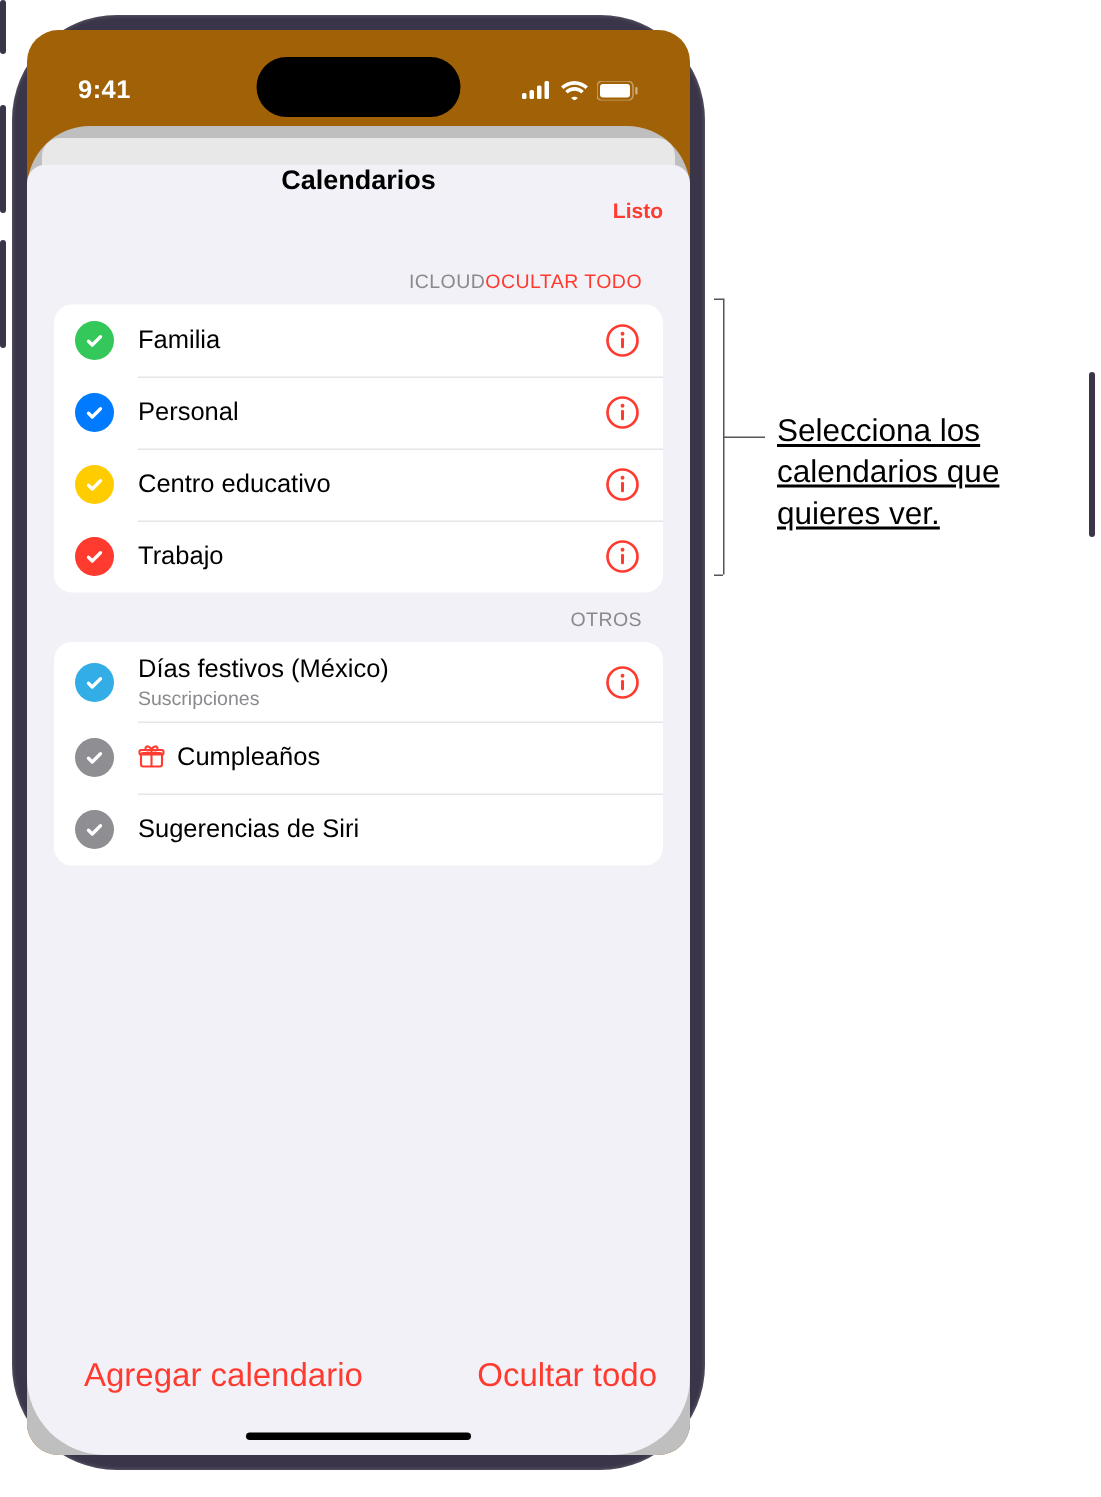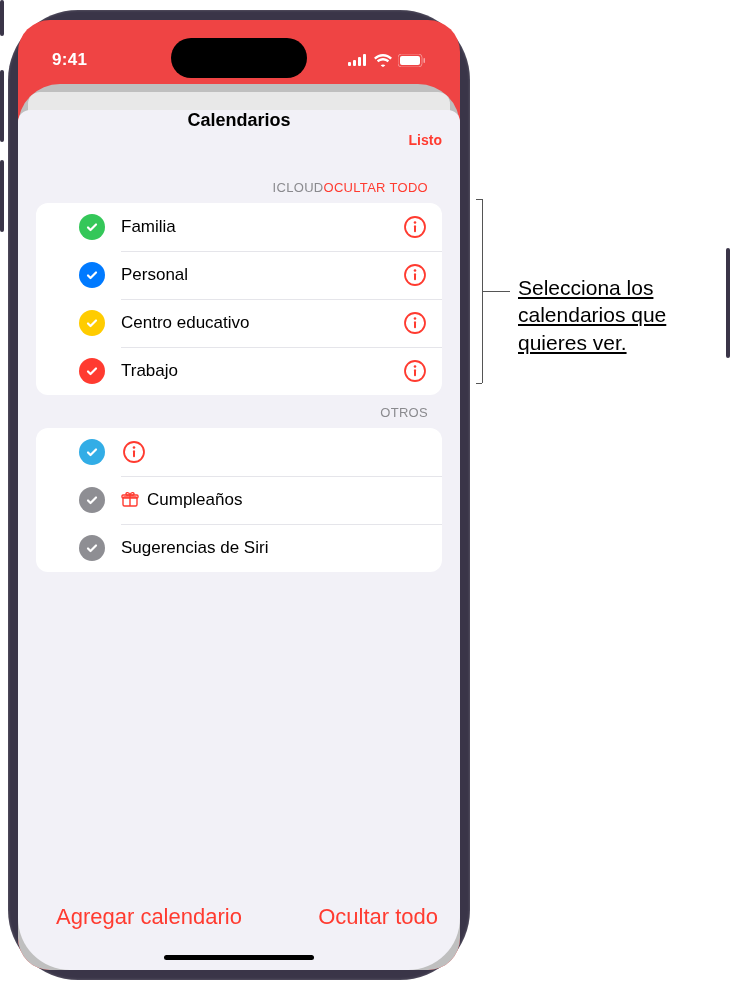--- a/index.html
+++ b/index.html
@@ -28,22 +28,22 @@
       padding: 10px;
       box-shadow: inset 0 0 3px rgba(255,255,255,0.25);
     }
     .phone-button-l1 { position: absolute; top: 0; width: 4px; height: 36px; background: #3a3548; border-radius: 2px; left: 0; }
     .phone-button-l2 { position: absolute; top: 70px; width: 4px; height: 72px; background: #3a3548; border-radius: 2px; left: 0; }
     .phone-button-l3 { position: absolute; top: 160px; width: 4px; height: 72px; background: #3a3548; border-radius: 2px; left: 0; }
     .phone-button-r1 { position: absolute; right: 4px; top: 248px; width: 4px; height: 110px; background: #3a3548; border-radius: 2px; }
     .phone-inner {
       width: 100%;
       height: 100%;
-      border-radius: 32px;
-      background: #ef4444;
+      border-radius: 21px;
+      background: #a16207;
       position: relative;
       overflow: hidden;
     }
     .dynamic-island {
       position: absolute;
       top: 18px;
       left: 50%;
       transform: translateX(-50%);
       width: 136px;
       height: 40px;
@@ -140,21 +140,20 @@
       background: #fff;
       border-radius: 12px;
       overflow: hidden;
     }
     .row {
       display: flex;
       align-items: center;
       min-height: 48px;
       padding: 8px 14px;
       position: relative;
-      margin-left: 29px;
     }
     .row + .row::before {
       content: '';
       position: absolute;
       left: 56px;
       right: 0;
       top: 0;
       height: 1px;
       background: #e5e5ea;
     }
@@ -351,20 +350,24 @@
             <span class="section-label">OTROS</span>
           </div>
           <div class="group">
 
             <div class="row">
               <span class="check" style="background:#32ade6">
                 <svg width="14" height="14" viewBox="0 0 14 14">
                     <path d="M3 7.5l2.5 2.5L11 4.5" stroke="#fff" stroke-width="2.2" fill="none" stroke-linecap="round" stroke-linejoin="round"></path>
                   </svg>
               </span>
+              <div class="row-main">
+                <span class="row-label">Días festivos (México)</span>
+                <span class="row-sub">Suscripciones</span>
+              </div>
               <span class="info-btn">
                 <svg width="24" height="24" viewBox="0 0 24 24">
                     <circle cx="12" cy="12" r="10" fill="none" stroke="#ff3b30" stroke-width="1.8"></circle>
                     <circle cx="12" cy="7.5" r="1.3" fill="#ff3b30"></circle>
                     <rect x="11" y="10.2" width="2" height="7" rx="1" fill="#ff3b30"></rect>
                   </svg>
               </span>
             </div>
 
             <div class="row">

